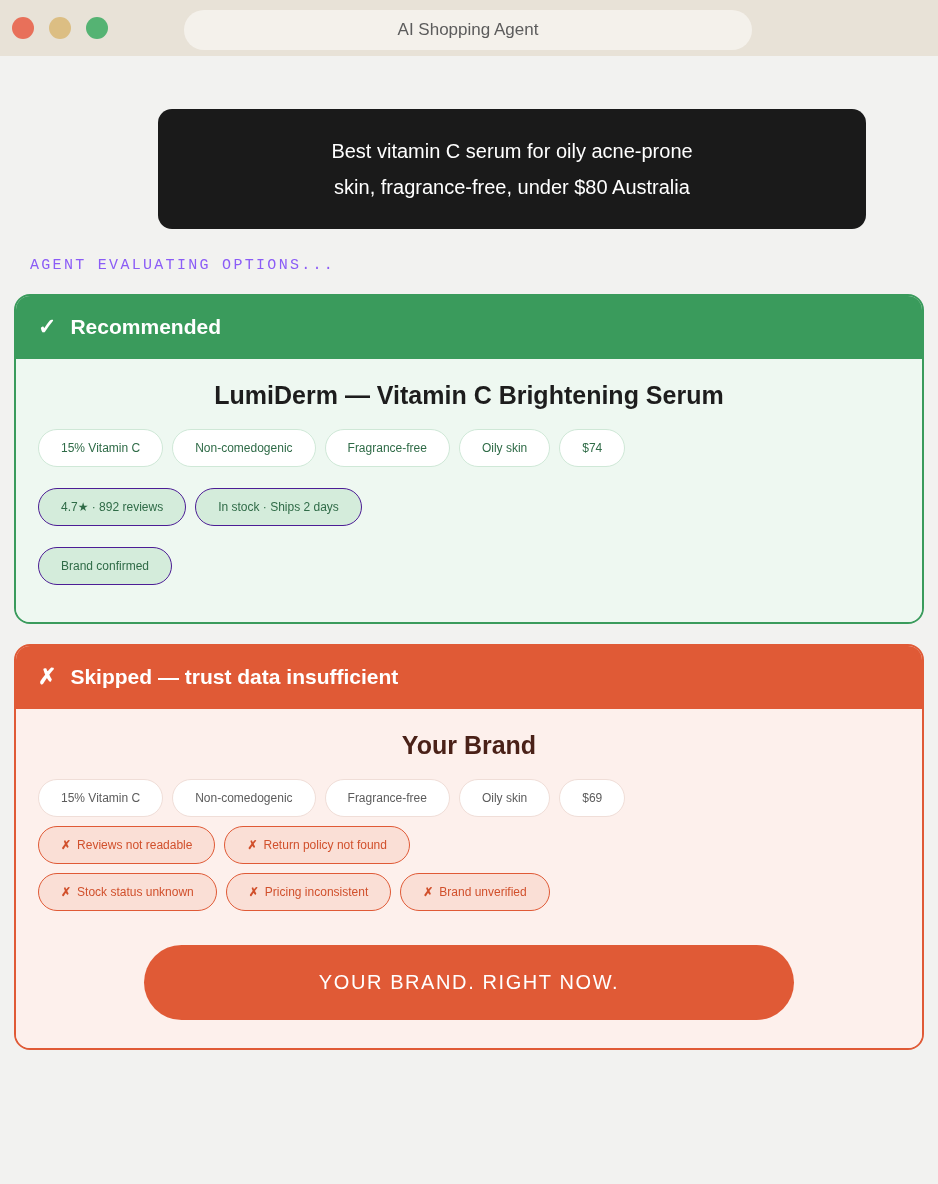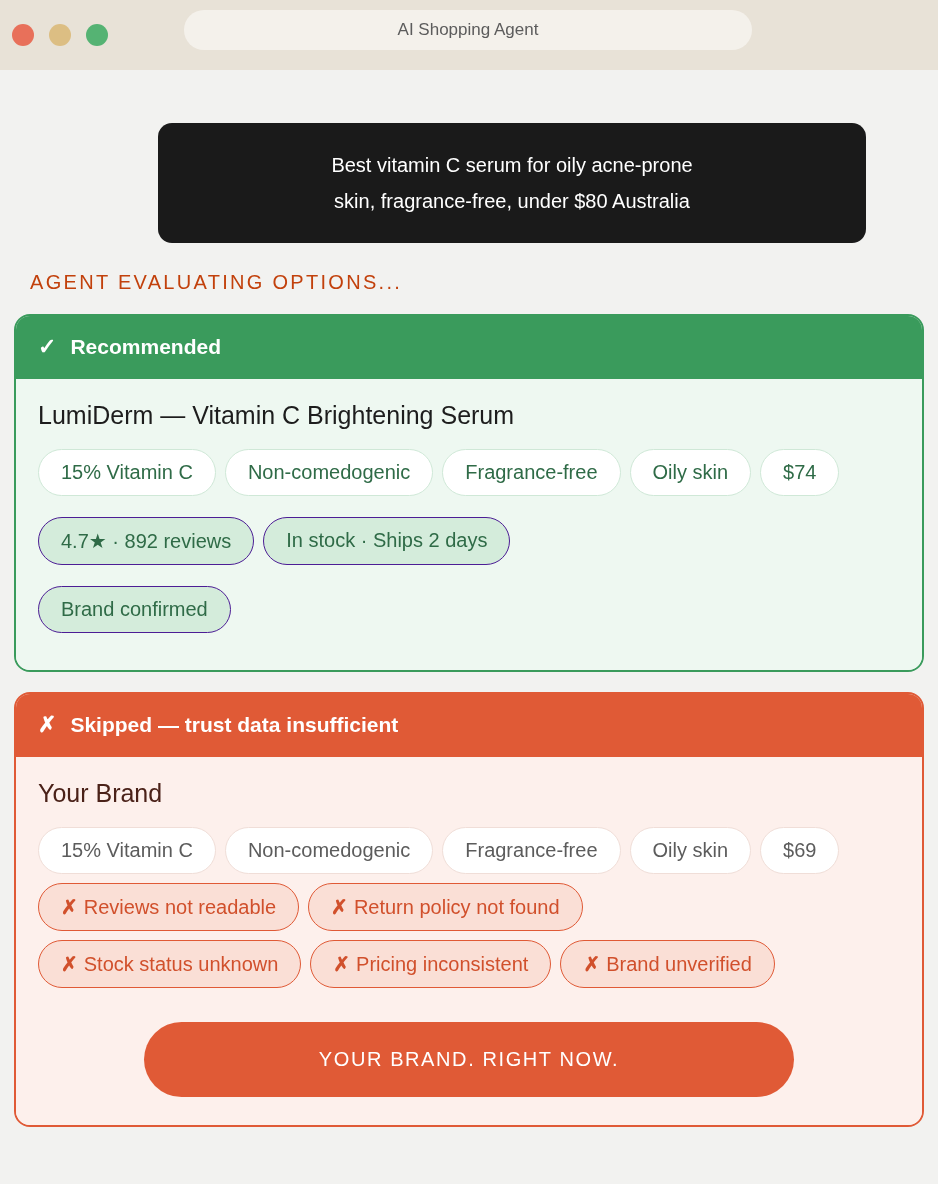--- a/index.html
+++ b/index.html
@@ -8,21 +8,21 @@
     width: 938px;
     height: 1184px;
     background: #f2f2f0;
     font-family: "Liberation Sans", sans-serif;
     overflow: hidden;
   }
 
   
   .titlebar {
     position: relative;
-    height: 70px;
+    height: 56px;
     background: #e8e2d7;
     display: flex;
     align-items: center;
   }
   .traffic-lights {
     display: flex;
     gap: 15px;
     margin-left: 12px;
   }
   .dot { width: 22px; height: 22px; border-radius: 50%; }
@@ -56,24 +56,25 @@
     color: #ffffff;
     border-radius: 14px;
     padding: 24px 30px;
     text-align: center;
     font-size: 20px;
     line-height: 1.8;
   }
 
   .status-line {
     margin: 28px 0 0 16px;
-    color: #c2410c;
-    font-size: 20px;
+    color: #8b5cf6;
+    font-size: 15px;
     letter-spacing: 2.3px;
     text-transform: uppercase;
+    font-family: Liberation Mono, monospace;
   }
 
   
   .card {
     margin-top: 20px;
     border-radius: 16px;
     overflow: hidden;
   }
   .card-header {
     padding: 18px 22px 19px 22px;
@@ -84,34 +85,35 @@
   .card-header .mark {
     display: inline-block;
     margin-right: 14px;
     font-size: 22px;
   }
   .card-body {
     padding: 22px 22px 28px 22px;
   }
   .card-title {
     font-size: 25px;
-    font-weight: 400;
+    font-weight: 700;
     margin-bottom: 19px;
+    text-align: center;
   }
 
   .pill-row {
     display: flex;
     flex-wrap: wrap;
     gap: 9px;
     margin-bottom: 9px;
   }
   .pill {
     border-radius: 999px;
     padding: 11px 22px;
-    font-size: 20px;
+    font-size: 12px;
     white-space: nowrap;
   }
 
   
   .card.good {
     border: 2px solid #3a9b5c;
   }
   .card.good .card-header { background: #3a9b5c; }
   .card.good .card-body   { background: #eef8f1; }
   .card.good .card-title  { color: #1d1d1d; }

